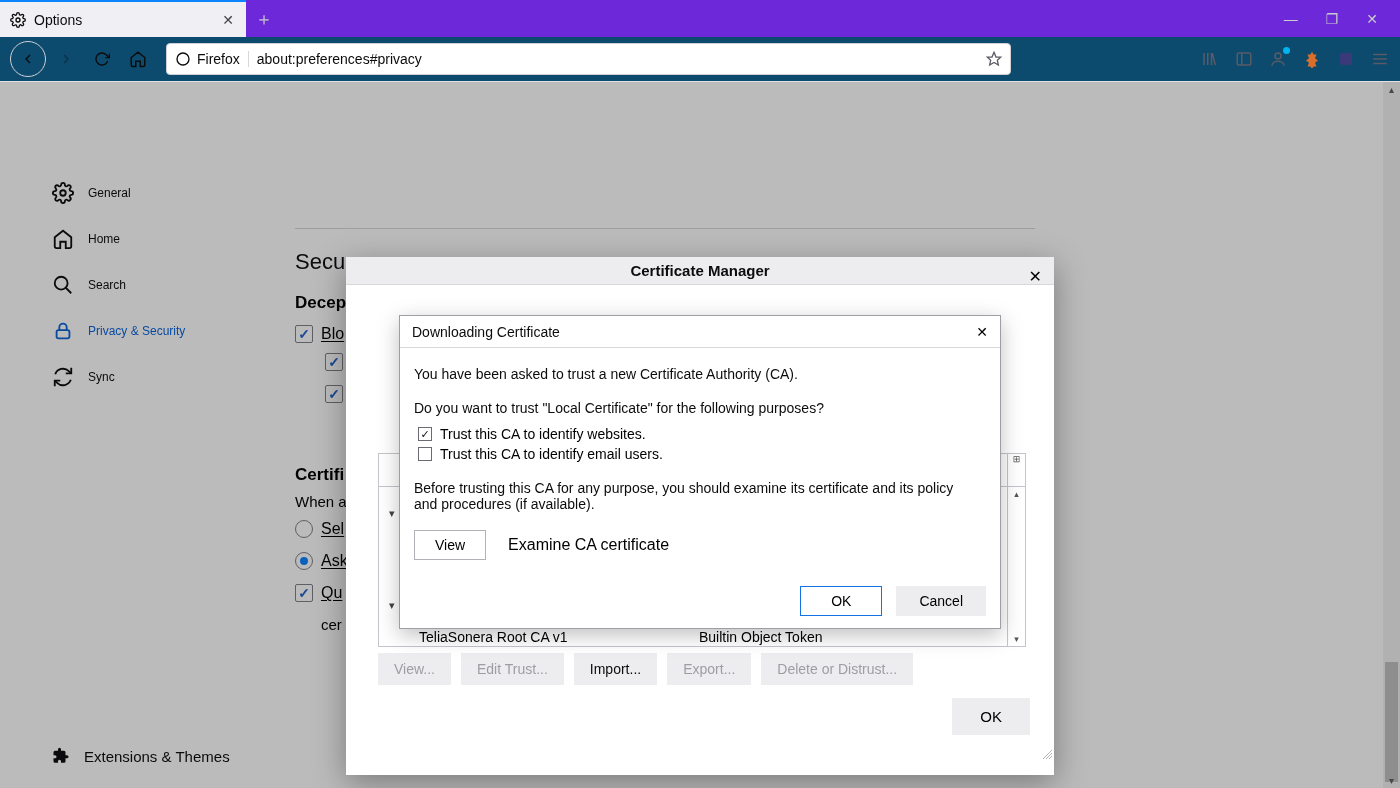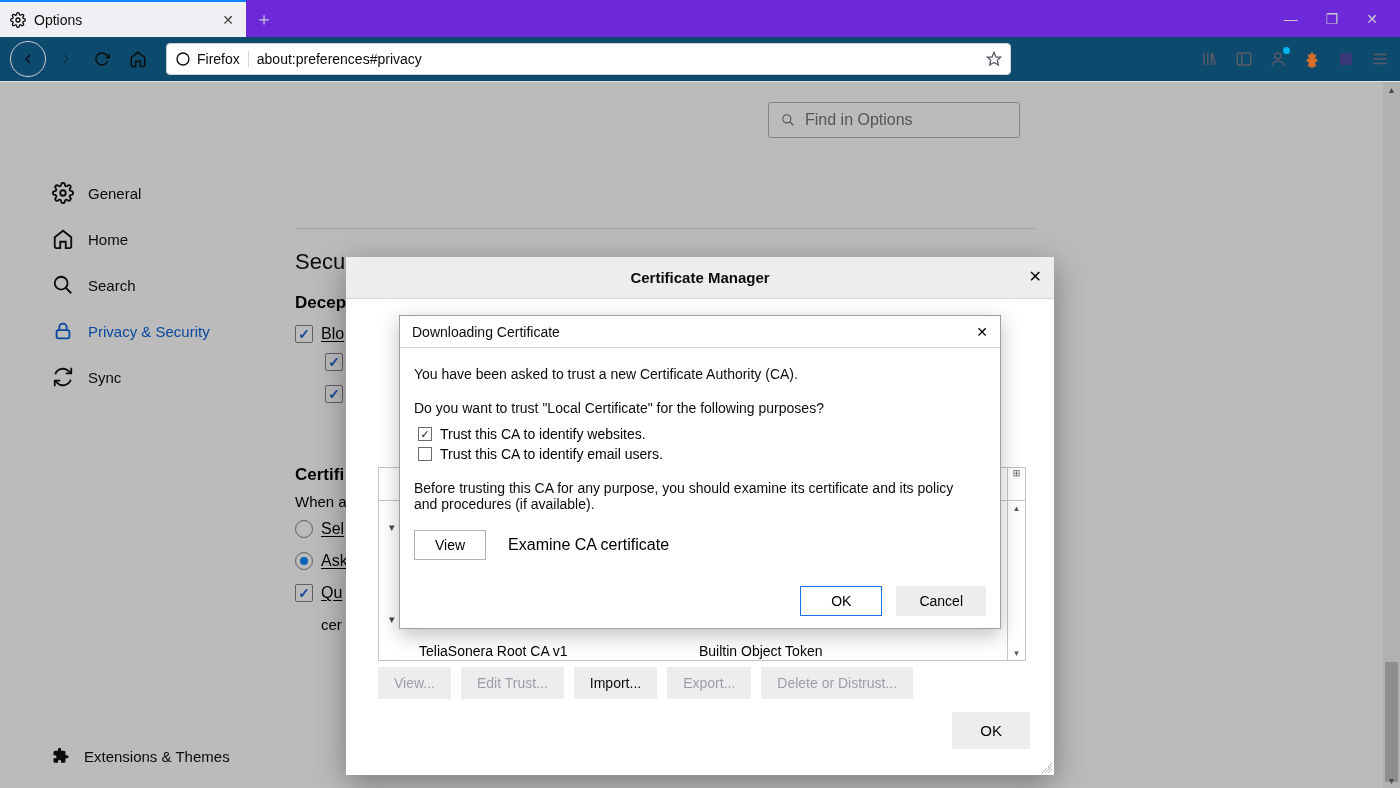--- a/index.html
+++ b/index.html
@@ -25,40 +25,40 @@
 .toolbar-right .ico { width:20px;height:20px;display:flex;align-items:center;justify-content:center;color:#5b5b66;}
 
 
 .content { position:relative; height: calc(788px - 82px); background:#fff; }
 .scrollbar-right { position:absolute; right:0; top:0; width:17px; height:100%; background:#f1f1f1;}
 .scrollbar-right::before { content:""; position:absolute; right:3px; top:2px; width:11px; height:11px; border:0;}
 .scroll-thumb { position:absolute; right:2px; top:580px; width:13px; height:120px; background:#c1c1c1;}
 .scroll-arrow { position:absolute; right:3px; width:11px; height:11px; color:#606060; font-size:10px; text-align:center;}
 
 .sidebar { position:absolute; left: 46px; top: 88px; width: 220px;}
-.sidebar-item { display:flex; align-items:center; gap:14px; height:46px; padding: 0 6px; font-size:15px; color:#0c0c0d; cursor:default;}
+.sidebar-item { display:flex; align-items:center; gap:14px; height:46px; padding: 0 6px; font-size:12px; color:#0c0c0d; cursor:default;}
 .sidebar-item.active { color:#0a63d6;}
 .sidebar-bottom { position:absolute; left:46px; bottom:12px; width:240px;}
 .sidebar-bottom .sidebar-item { height:40px; font-size:15px; color:#0c0c0d;}
 
 .search-options { position:absolute; right: 380px; top: 20px; width:252px; height:36px; border:1px solid #b1b1b8; border-radius:3px; display:flex; align-items:center; padding:0 12px; gap:10px; color:#737373; font-size:16px;}
 
 .page-body { position:absolute; left: 295px; top: 146px; width: 740px;}
 .section-head { font-size: 22px; color:#0c0c0d; margin-bottom: 18px;}
 .chk, .rdo { width:18px;height:18px; border:1.5px solid #808088; border-radius:2px; display:inline-flex;align-items:center;justify-content:center; background:#fff; flex-shrink:0;}
 .rdo { border-radius:50%;}
 .chk.checked::after { content:"✓"; font-size:14px; color:#2262cc; font-weight:bold;}
 .rdo.checked::after { content:""; width:8px;height:8px;border-radius:50%; background:#0a84ff;}
 
 
 .backdrop { position:absolute; inset:0; background: rgba(12,12,13,0.28);}
 
 
 .certmgr { position:absolute; left:346px; top:175px; width:708px; height:518px; background:#fff; box-shadow: 0 8px 30px rgba(0,0,0,.35);}
-.certmgr-header { height:42px; background:#ededf0; display:flex; align-items:center; justify-content:center; position:relative; border-bottom:1px solid #d7d7db;}
+.certmgr-header { height:28px; background:#ededf0; display:flex; align-items:center; justify-content:center; position:relative; border-bottom:1px solid #d7d7db;}
 .certmgr-title { font-size:15px; font-weight:600; color:#0c0c0d;}
 .certmgr-close { position:absolute; right:12px; top:10px; font-size:16px;}
 .certmgr-body { padding: 18px 28px 10px; position:relative; height: calc(100% - 42px);}
 .cert-buttons { position:absolute; left:32px; bottom:76px; display:flex; gap:10px;}
 .cert-btn { background:#ededf0; border:0; padding: 8px 16px; font-size:14px; color:#0c0c0d;}
 .cert-btn.disabled { color:#9d9da3;}
 .cert-ok { position:absolute; right:24px; bottom:26px; background:#ededf0; border:0; padding: 10px 28px; font-size:15px;}
 .resize { position:absolute; right:2px; bottom:2px; width:10px;height:10px; background:
   linear-gradient(135deg, transparent 50%, #b5b5bb 50% 55%, transparent 55% 65%, #b5b5bb 65% 70%, transparent 70% 80%, #b5b5bb 80% 85%, transparent 85%);}
 
@@ -178,29 +178,20 @@
           <line x1="3" y1="6" x2="21" y2="6"></line>
           <line x1="3" y1="12" x2="21" y2="12"></line>
           <line x1="3" y1="18" x2="21" y2="18"></line>
         </svg>
       </span>
   </div>
 </div>
 
 <div class="content">
 
-  <div class="search-options">
-    <span class="ico">
-        <svg width="14" height="14" viewBox="0 0 24 24" stroke="#737373" stroke-width="2" fill="none">
-          <circle cx="10" cy="10" r="7"></circle>
-          <line x1="21" y1="21" x2="15" y2="15"></line>
-        </svg>
-      </span>
-    <span>Find in Options</span>
-  </div>
 
   <div class="sidebar">
     <div class="sidebar-item">
       <span class="ico">
           <svg width="22" height="22" viewBox="0 0 24 24" stroke="#0c0c0d" stroke-width="2" fill="none">
             <circle cx="12" cy="12" r="3"></circle>
             <path d="M19.4 15a1.7 1.7 0 0 0 .34 1.87l.06.06a2 2 0 1 1-2.83 2.83l-.06-.06A1.7 1.7 0 0 0 15 19.4a1.7 1.7 0 0 0-1 1.56V21a2 2 0 1 1-4 0v-.09A1.7 1.7 0 0 0 9 19.4a1.7 1.7 0 0 0-1.87.34l-.06.06A2 2 0 1 1 4.24 17l.06-.06A1.7 1.7 0 0 0 4.6 15a1.7 1.7 0 0 0-1.56-1H3a2 2 0 1 1 0-4h.09A1.7 1.7 0 0 0 4.6 9a1.7 1.7 0 0 0-.34-1.87l-.06-.06A2 2 0 1 1 7 4.24l.06.06A1.7 1.7 0 0 0 9 4.6a1.7 1.7 0 0 0 1-1.56V3a2 2 0 1 1 4 0v.09c0 .67.4 1.27 1 1.51a1.7 1.7 0 0 0 1.87-.34l.06-.06A2 2 0 1 1 19.76 7l-.06.06A1.7 1.7 0 0 0 19.4 9c.24.6.84 1 1.51 1H21a2 2 0 1 1 0 4h-.09a1.7 1.7 0 0 0-1.51 1z"></path>
           </svg>
         </span>
       <span>General</span>

